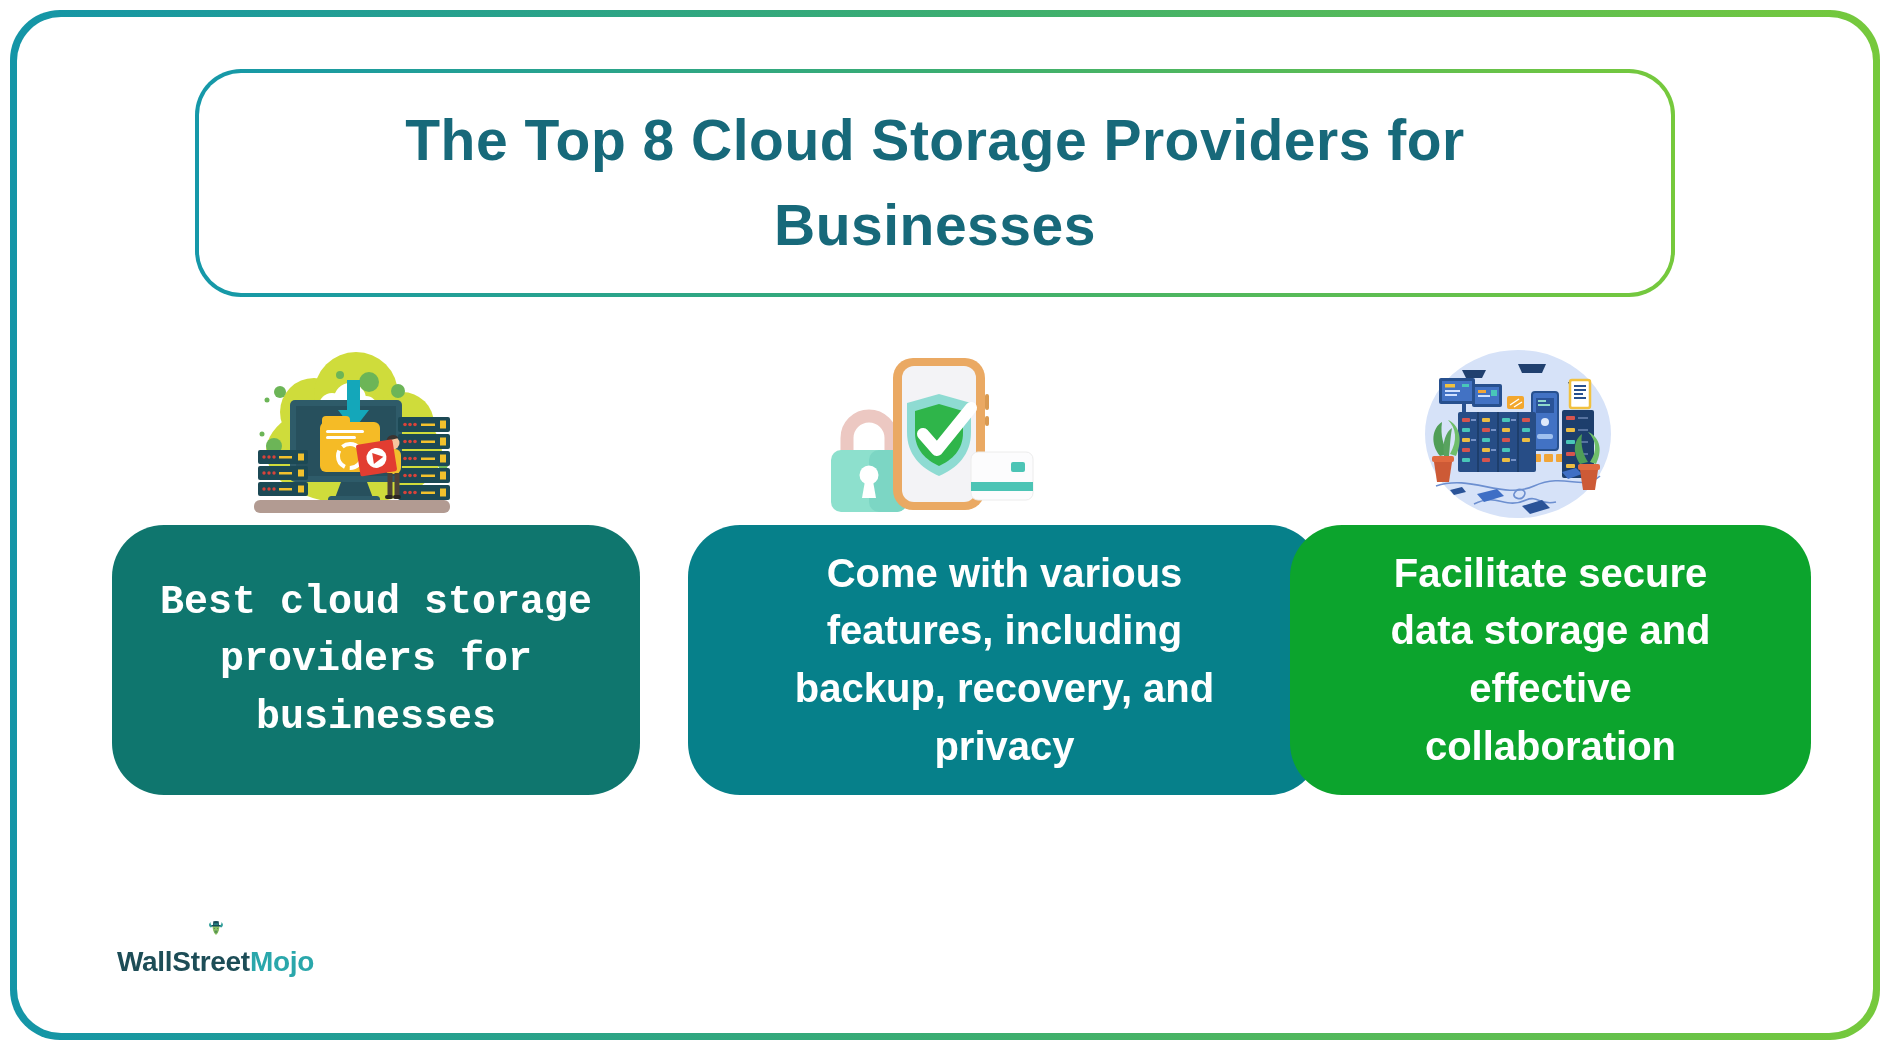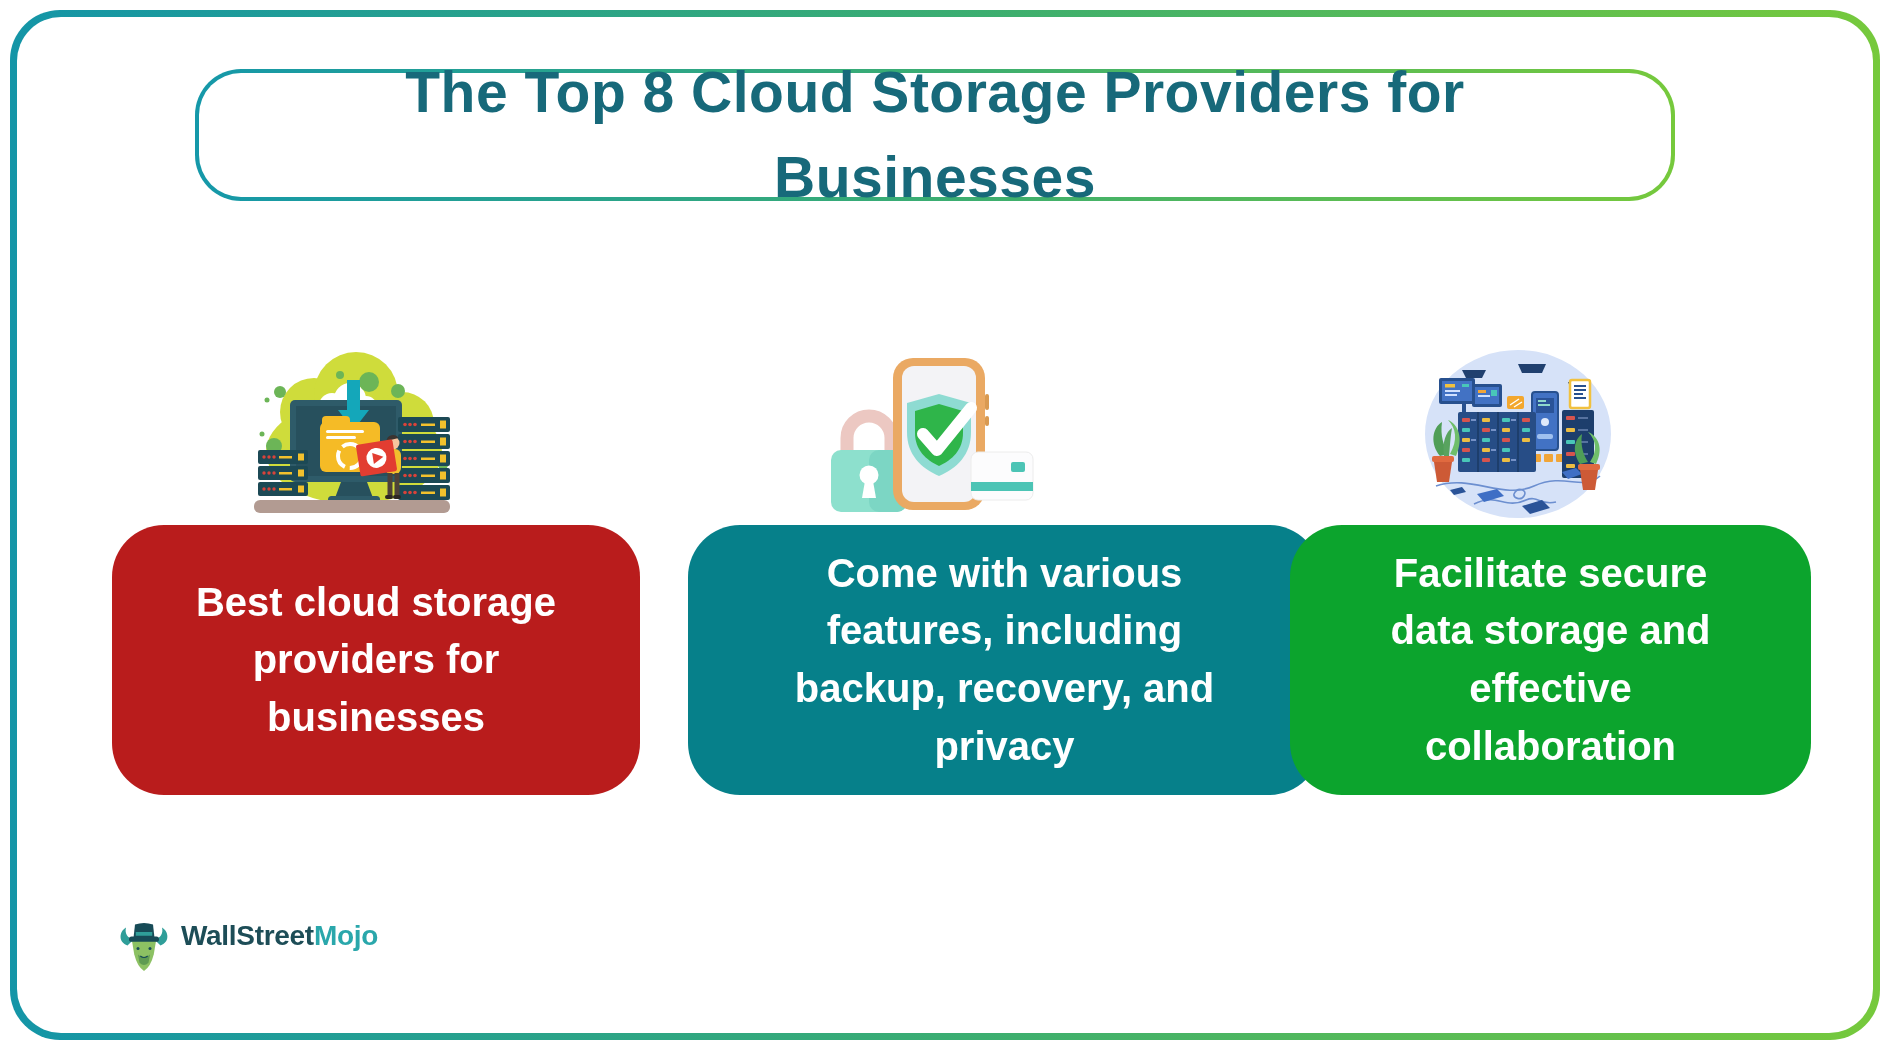--- a/index.html
+++ b/index.html
@@ -11,21 +11,21 @@
   
   .frame{
     position:absolute; inset:10px; border-radius:50px;
     background:linear-gradient(90deg,#1495a7 0%,#3cae70 52%,#76c93c 100%);
   }
   .frame-inner{
     position:absolute; inset:7px; border-radius:44px; background:#ffffff;
   }
   
   .title-box{
-    position:absolute; left:195px; top:69px; width:1480px; height:132px;
+    position:absolute; left:195px; top:69px; width:1480px; height:228px;
     border-radius:46px;
     background:linear-gradient(90deg,#1598a9 0%,#3cae70 52%,#76c93c 100%);
   }
   .title-box-inner{
     position:absolute; inset:4px; border-radius:42px; background:#ffffff;
     display:flex; align-items:center; justify-content:center;
   }
   .page-title{
     margin:0; font-size:57px; font-weight:bold; color:#17697a;
     text-align:center; line-height:1.5; white-space:pre-line; letter-spacing:.5px;
@@ -43,21 +43,21 @@
     text-align:center; white-space:pre-line; padding:0 16px;
   }
   
   .illu{position:absolute;}
   .illu1{left:252px; top:342px; width:204px; height:176px;}
   .illu2{left:825px; top:356px; width:212px; height:162px;}
   .illu3{left:1422px; top:344px; width:192px; height:174px;}
   
   .logo{
     position:absolute; left:117px; top:920px; height:58px;
-    display:flex; align-items:flex-start; gap:10px;
+    display:flex; align-items:center; gap:10px;flex-direction:column;
   }
   .logo-text{font-size:28px; font-weight:bold; letter-spacing:-0.3px;}
   .logo-primary{color:#1d4d57;}
   .logo-accent{color:#2aa7ab;}
 </style>
 </head>
 <body>
 
 <div class="frame">
   <div class="frame-inner"></div>
@@ -327,21 +327,21 @@
     <polygon points="12,118 30,118 27,138 15,138" fill="#cd5a36"></polygon>
   </g>
   <g>
     <path d="M158 120 C 150 108 152 96 160 90 C 158 102 162 112 166 118 Z" fill="#4f9e57"></path>
     <path d="M168 118 C 176 106 174 96 166 88 C 176 92 182 104 174 120 Z" fill="#6fbe6a"></path>
     <rect x="156" y="120" width="22" height="6" rx="2" fill="#e06a3f"></rect>
     <polygon points="158,126 176,126 173,146 161,146" fill="#cd5a36"></polygon>
   </g>
 </svg>
 
-<div class="card card1" style="background-color: #b91c1c;">
+<div class="card card1" style="background-color: #0f766e; font-family: Liberation Mono, monospace;">
   <div class="card-text">Best cloud storage
 providers for
 businesses</div>
 </div>
 <div class="card card2" style="background-color: rgb(6, 128, 138);">
   <div class="card-text">Come with various
 features, including
 backup, recovery, and
 privacy</div>
 </div>

